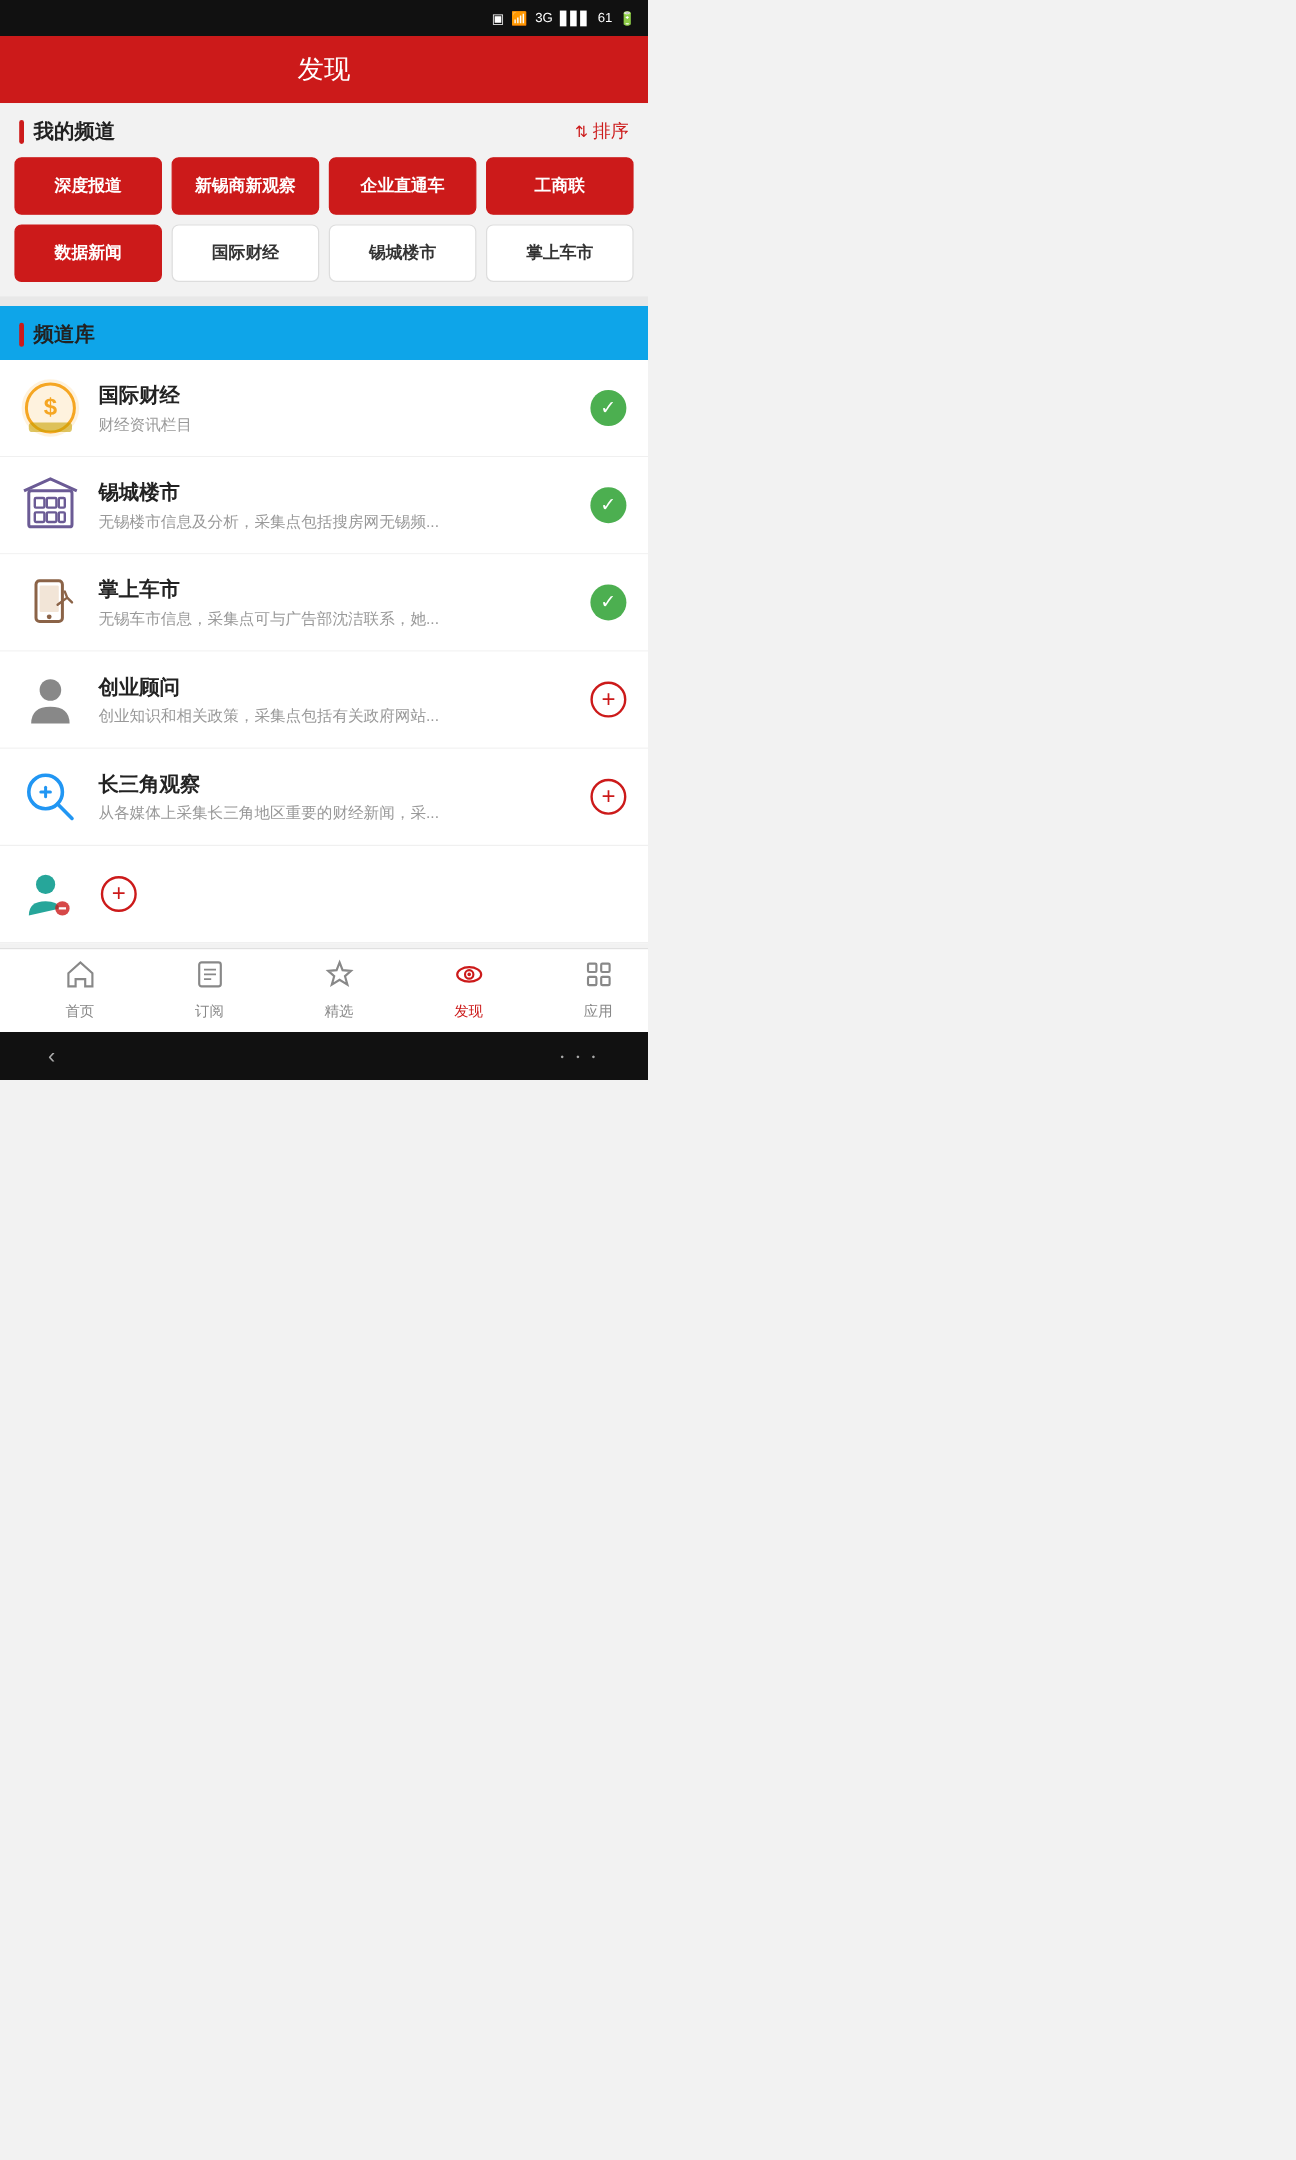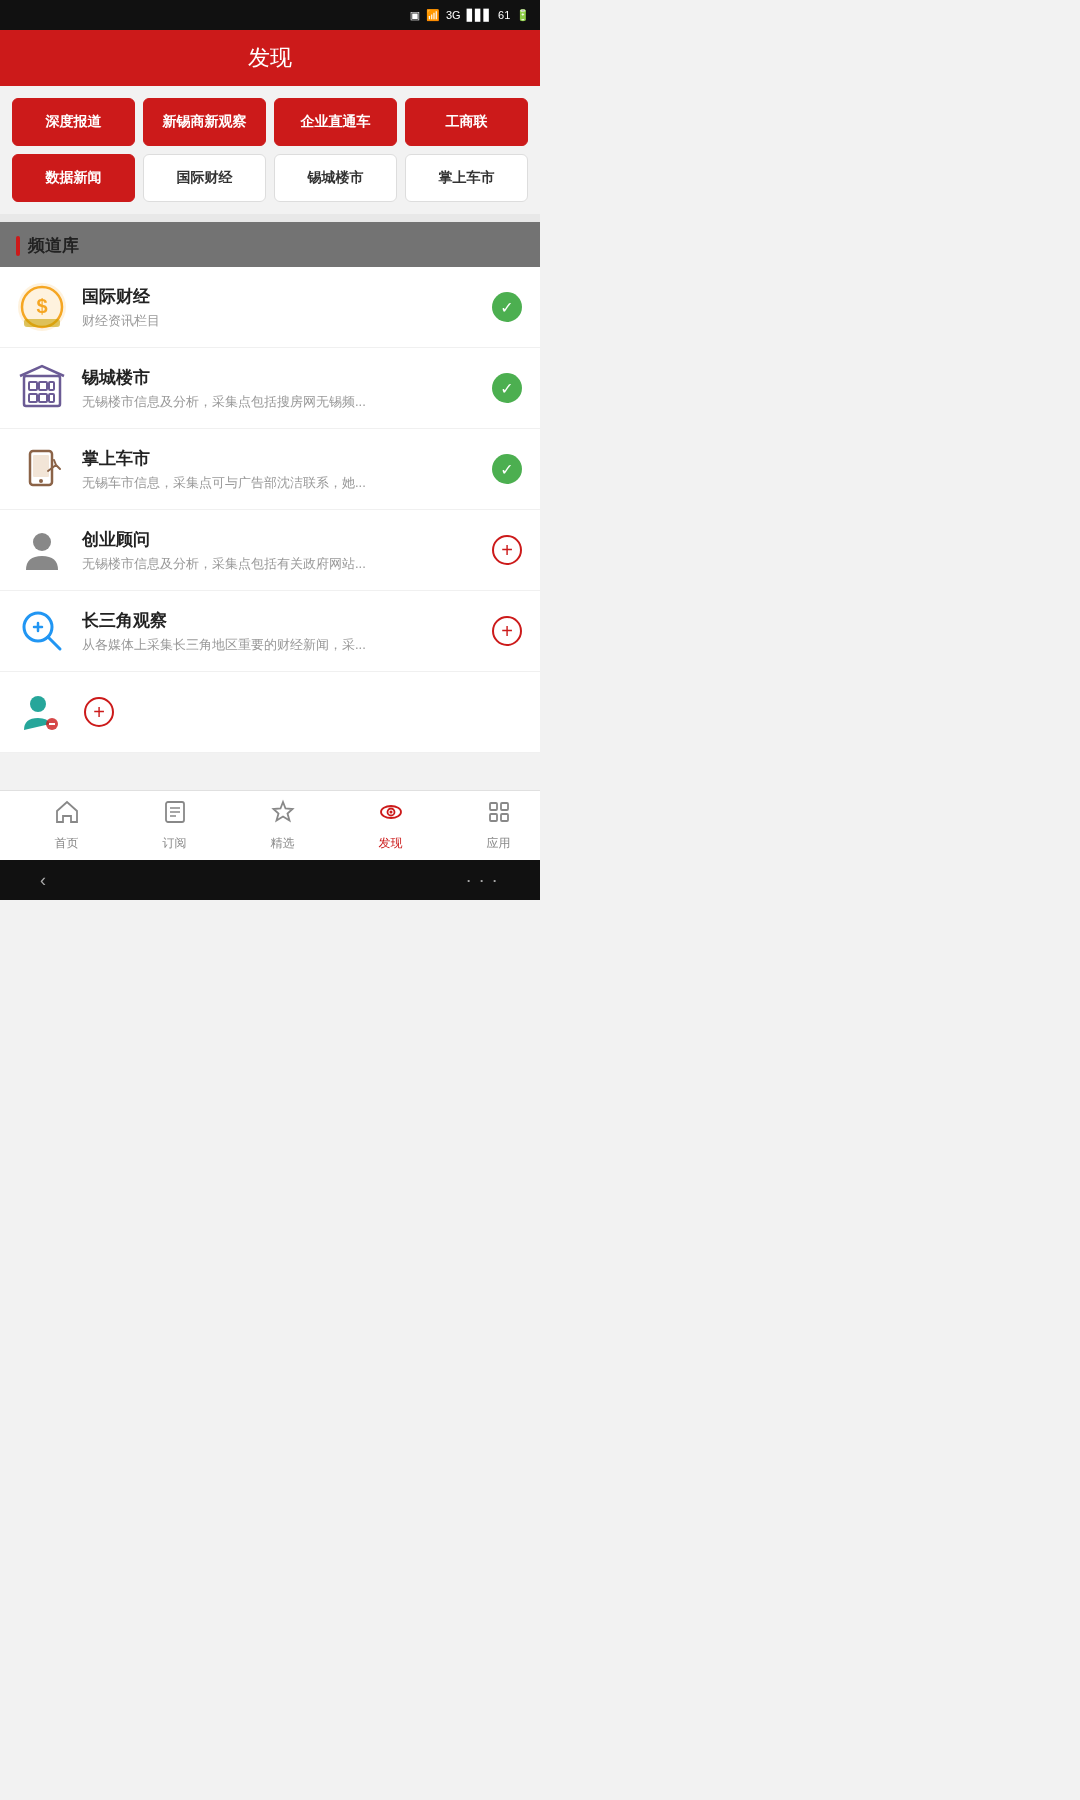--- a/index.html
+++ b/index.html
@@ -123,21 +123,21 @@
     .divider {
       width: 100%;
       height: 8px;
       background: #e8e8e8;
     }
     .library-section-header {
       display: flex;
       align-items: center;
       gap: 8px;
       padding: 12px 16px 10px 16px;
-      background: #737373;
+      background: #0ea5e9;
     }
 
     
     .library-list {
       background: #fff;
     }
     .library-item {
       display: flex;
       align-items: center;
       padding: 14px 16px;
@@ -276,20 +276,30 @@
   <span>🔋</span>
 </div>
 
 <div class="header">
   <span class="header-title">发现</span>
 </div>
 
 <div class="main">
 
   <div class="section">
+    <div class="section-header">
+      <div class="section-title-wrap">
+        <div class="section-bar"></div>
+        <span class="section-title">我的频道</span>
+      </div>
+      <div class="sort-btn">
+        <span class="sort-icon">⇅</span>
+        <span>排序</span>
+      </div>
+    </div>
 
     <div class="channel-grid">
 
       <div class="channel-btn active">深度报道</div>
       <div class="channel-btn active">新锡商新观察</div>
       <div class="channel-btn active">企业直通车</div>
       <div class="channel-btn active">工商联</div>
 
       <div class="channel-btn active">数据新闻</div>
       <div class="channel-btn inactive">国际财经</div>
@@ -368,21 +378,21 @@
 
     <div class="library-item">
       <div class="library-icon">
         <svg width="52" height="52" viewBox="0 0 52 52">
           <circle cx="26" cy="18" r="9" fill="#888"></circle>
           <path d="M10 46 Q10 32 26 32 Q42 32 42 46" fill="#888"></path>
         </svg>
       </div>
       <div class="library-info">
         <div class="library-name">创业顾问</div>
-        <div class="library-desc">无锡楼市信息及分析，采集点包括有关政府网站...</div>
+        <div class="library-desc">创业知识和相关政策，采集点包括有关政府网站...</div>
       </div>
       <div class="library-action">
         <div class="add-circle">+</div>
       </div>
     </div>
 
     <div class="library-item">
       <div class="library-icon">
         <svg width="52" height="52" viewBox="0 0 52 52">
           <circle cx="22" cy="22" r="14" fill="none" stroke="#2196f3" stroke-width="3"></circle>

